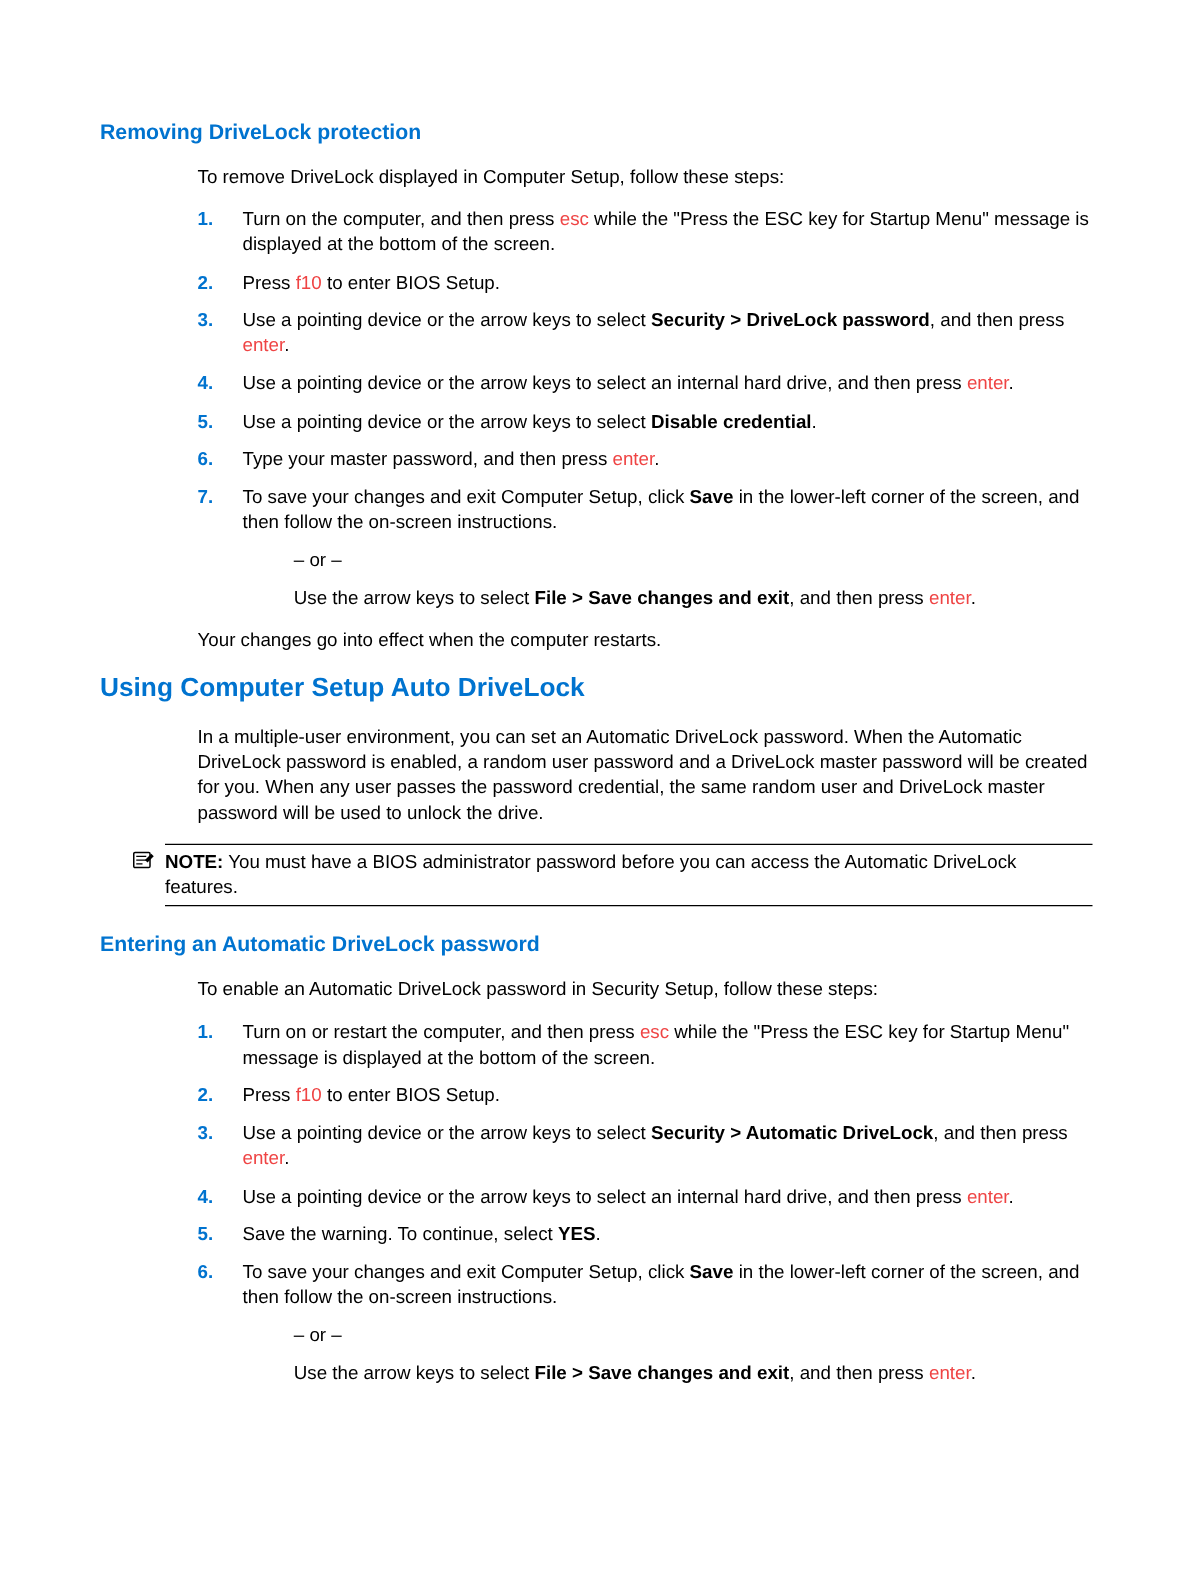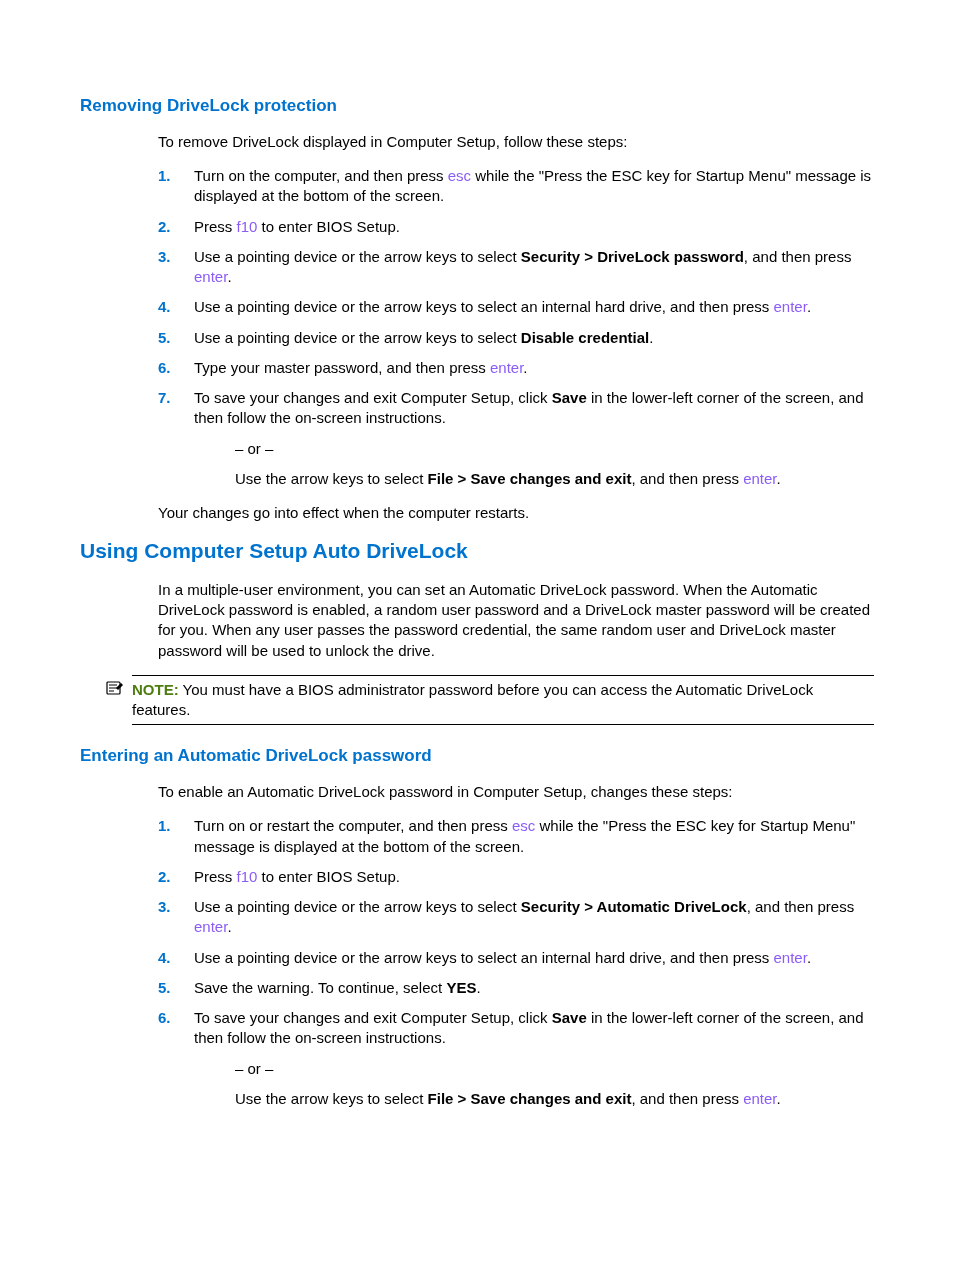--- a/index.html
+++ b/index.html
@@ -42,21 +42,21 @@
     margin-bottom: 10px;
   }
   ol li .num {
     position: absolute;
     left: 0;
     top: 0;
     color: #0073cf;
     font-weight: bold;
   }
   .key {
-    color: #8b5cf6;
+    color: #ef4444;
   }
   .bold {
     font-weight: bold;
   }
   .subitem {
     margin-top: 10px;
     margin-left: 41px;
   }
   .note-block {
     margin-left: 52px;
@@ -67,21 +67,21 @@
     position: relative;
   }
   .note-icon {
     position: absolute;
     left: -26px;
     top: 4px;
     font-size: 15px;
   }
   .note-label {
     font-weight: bold;
-    color: #4d7c0f;
+    color: #000000;
   }
   .section-gap {
     margin-top: 30px;
   }
   .page-wrap {
     position: relative;
     min-height: 1270px;
     box-sizing: border-box;
   }
 </style>
@@ -147,21 +147,21 @@
           <line x1="3" y1="11" x2="8" y2="11" stroke="#000" stroke-width="1"></line>
           <path d="M12 10 L17 5 L15 3 L10 8 Z" fill="#000"></path>
         </svg>
   </span>
   <span class="note-label">NOTE:</span><span>   You must have a BIOS administrator password before you can access the Automatic DriveLock features.</span>
 </div>
 
 <h3 class="blue-h3">Entering an Automatic DriveLock password</h3>
 
 <div class="indent">
-  <p>To enable an Automatic DriveLock password in Computer Setup, changes these steps:</p>
+  <p>To enable an Automatic DriveLock password in Security Setup, follow these steps:</p>
 
   <ol>
     <li>
       <span class="num">1.</span>
       <span>Turn on or restart the computer, and then press </span><span class="key">esc</span><span> while the "Press the ESC key for Startup Menu" message is displayed at the bottom of the screen.</span>
     </li>
     <li>
       <span class="num">2.</span>
       <span>Press </span><span class="key">f10</span><span> to enter BIOS Setup.</span>
     </li>

